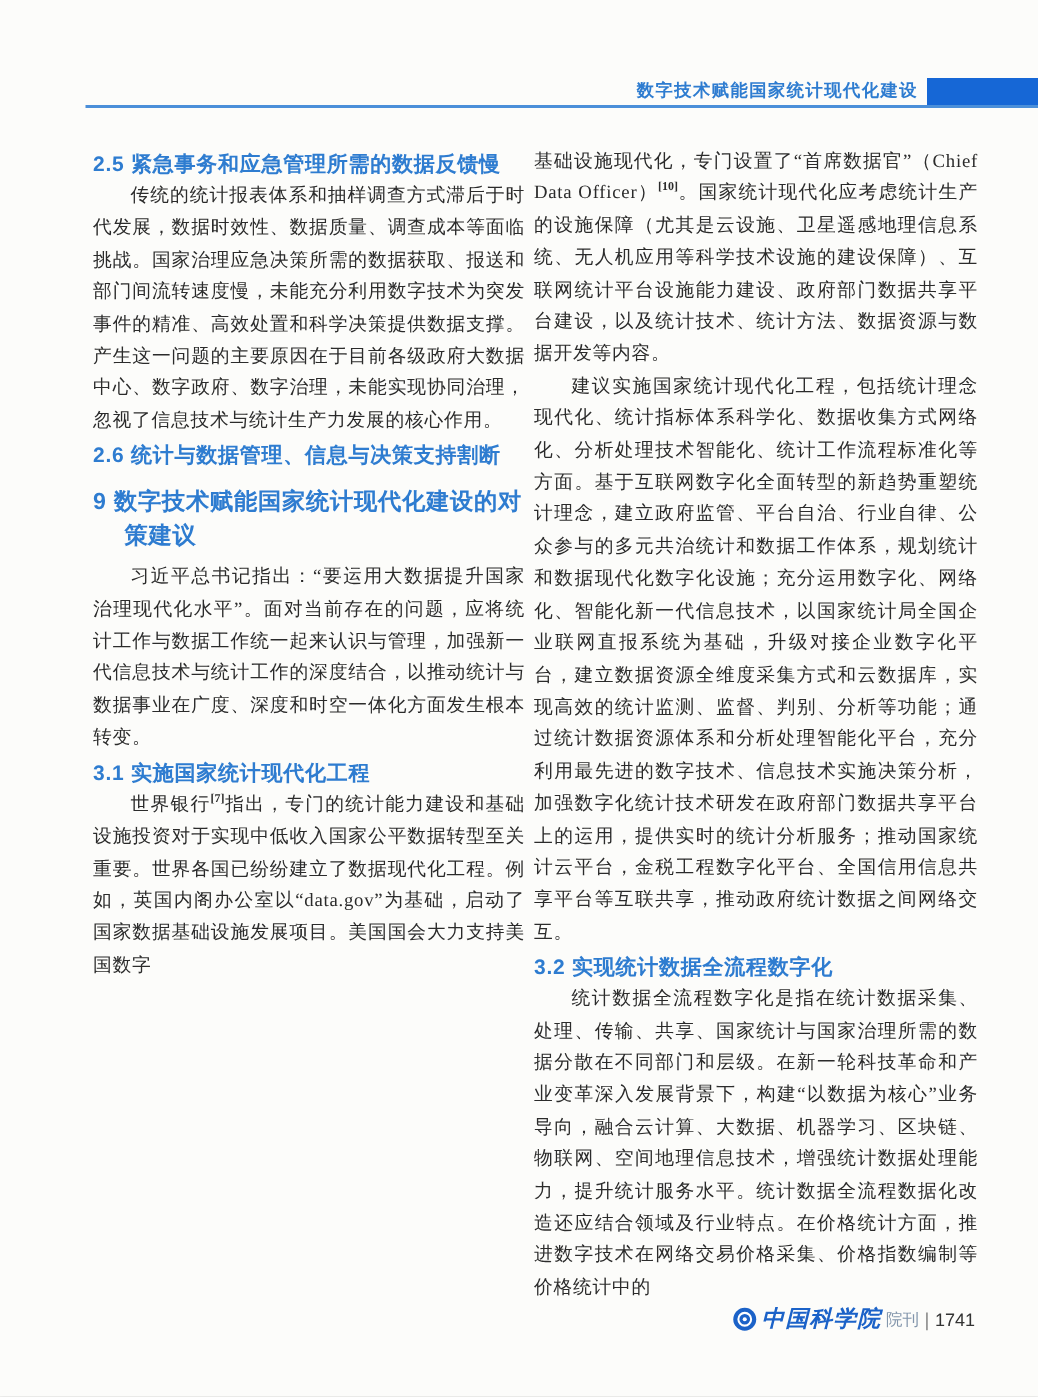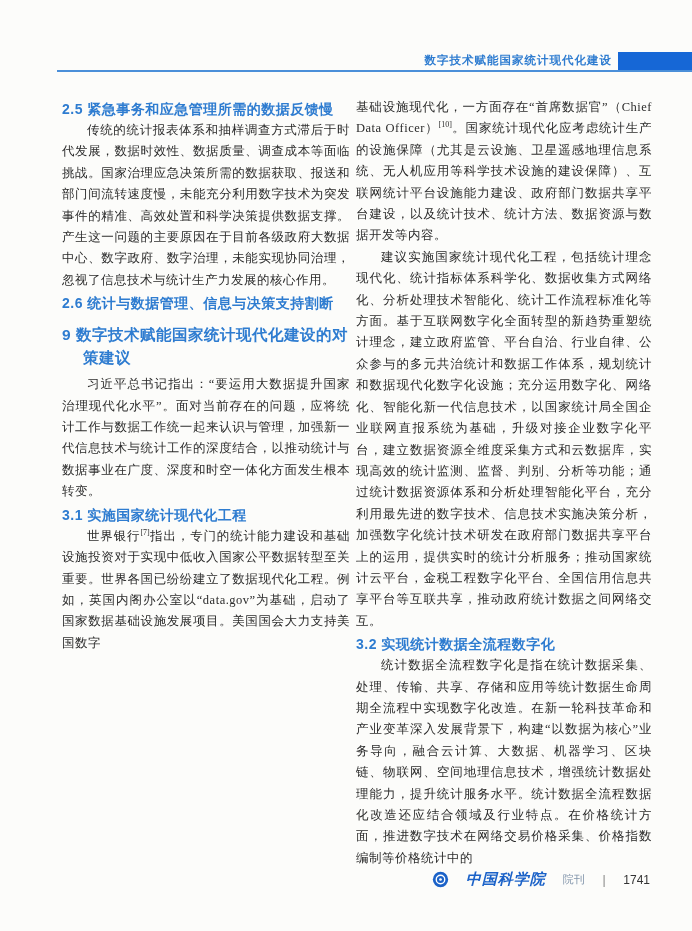--- a/index.html
+++ b/index.html
@@ -30,25 +30,25 @@
     margin:1px 0 0 0; font-family:"Liberation Sans","DejaVu Sans",sans-serif;
     font-size:14px; font-weight:bold; color:#2e7cd0;
     line-height:22px; letter-spacing:.5px; text-align:left;
   }
   .bighead{
     margin:9px 0 5px 0; font-family:"Liberation Sans","DejaVu Sans",sans-serif;
     font-size:15.5px; font-weight:bold; color:#2e7cd0;
     line-height:23px; letter-spacing:.5px; text-align:left;
     padding-left:1.35em; text-indent:-1.35em;
   }
-  sup.ref{ font-size:8px; letter-spacing:0; line-height:0; }
+  sup.ref{ font-size:8px; letter-spacing:0; line-height:0;font-weight:bold; }
   
   .footer{
     position:absolute; right:42px; bottom:42px;
-    display:flex; align-items:center; gap:17px;
+    display:flex; align-items:center; gap:3px;
     font-size:12px;
   }
   .logo-circle{ width:17px; height:17px; display:block; }
   .brand{
     color:#1b62c8; font-weight:bold; font-style:italic;
     font-size:15px; letter-spacing:1px;
     font-family:"Liberation Serif","DejaVu Serif",serif;
   }
   .journal-label{ color:#8295ab; font-size:11px; font-family:"Liberation Sans",sans-serif; }
   .footer-divider{ color:#444; font-size:13px; margin:0 1px; }
@@ -67,24 +67,24 @@
     <div class="subhead">2.5 紧急事务和应急管理所需的数据反馈慢</div>
     <p>传统的统计报表体系和抽样调查方式滞后于时代发展，数据时效性、数据质量、调查成本等面临挑战。国家治理应急决策所需的数据获取、报送和部门间流转速度慢，未能充分利用数字技术为突发事件的精准、高效处置和科学决策提供数据支撑。产生这一问题的主要原因在于目前各级政府大数据中心、数字政府、数字治理，未能实现协同治理，忽视了信息技术与统计生产力发展的核心作用。</p>
     <div class="subhead">2.6 统计与数据管理、信息与决策支持割断</div>
     <div class="bighead">9 数字技术赋能国家统计现代化建设的对策建议</div>
     <p>习近平总书记指出：“要运用大数据提升国家治理现代化水平”。面对当前存在的问题，应将统计工作与数据工作统一起来认识与管理，加强新一代信息技术与统计工作的深度结合，以推动统计与数据事业在广度、深度和时空一体化方面发生根本转变。</p>
     <div class="subhead">3.1 实施国家统计现代化工程</div>
     <p><span>世界银行</span><sup class="ref">[7]</sup><span>指出，专门的统计能力建设和基础设施投资对于实现中低收入国家公平数据转型至关重要。世界各国已纷纷建立了数据现代化工程。例如，英国内阁办公室以“data.gov”为基础，启动了国家数据基础设施发展项目。美国国会大力支持美国数字</span></p>
   </div>
 
   <div class="col col-right">
-    <p class="cont"><span>基础设施现代化，一方面存在“首席数据官”（Chief Data Officer）</span><sup class="ref">[10]</sup><span>。国家统计现代化应考虑统计生产的设施保障（尤其是云设施、卫星遥感地理信息系统、无人机应用等科学技术设施的建设保障）、互联网统计平台设施能力建设、政府部门数据共享平台建设，以及统计技术、统计方法、数据资源与数据开发等内容。</span></p>
+    <p class="cont"><span>基础设施现代化，专门设置了“首席数据官”（Chief Data Officer）</span><sup class="ref">[10]</sup><span>。国家统计现代化应考虑统计生产的设施保障（尤其是云设施、卫星遥感地理信息系统、无人机应用等科学技术设施的建设保障）、互联网统计平台设施能力建设、政府部门数据共享平台建设，以及统计技术、统计方法、数据资源与数据开发等内容。</span></p>
     <p>建议实施国家统计现代化工程，包括统计理念现代化、统计指标体系科学化、数据收集方式网络化、分析处理技术智能化、统计工作流程标准化等方面。基于互联网数字化全面转型的新趋势重塑统计理念，建立政府监管、平台自治、行业自律、公众参与的多元共治统计和数据工作体系，规划统计和数据现代化数字化设施；充分运用数字化、网络化、智能化新一代信息技术，以国家统计局全国企业联网直报系统为基础，升级对接企业数字化平台，建立数据资源全维度采集方式和云数据库，实现高效的统计监测、监督、判别、分析等功能；通过统计数据资源体系和分析处理智能化平台，充分利用最先进的数字技术、信息技术实施决策分析，加强数字化统计技术研发在政府部门数据共享平台上的运用，提供实时的统计分析服务；推动国家统计云平台，金税工程数字化平台、全国信用信息共享平台等互联共享，推动政府统计数据之间网络交互。</p>
     <div class="subhead">3.2 实现统计数据全流程数字化</div>
-    <p>统计数据全流程数字化是指在统计数据采集、处理、传输、共享、存储和应用等统计数据生命周期全流程中实现数字化改造。在新一轮科技革命和产业变革深入发展背景下，构建“以数据为核心”业务导向，融合云计算、大数据、机器学习、区块链、物联网、空间地理信息技术，增强统计数据处理能力，提升统计服务水平。统计数据全流程数据化改造还应结合领域及行业特点。在价格统计方面，推进数字技术在网络交易价格采集、价格指数编制等价格统计中的</p>
+    <p>统计数据全流程数字化是指在统计数据采集、处理、传输、共享、国家统计与国家治理所需的数据分散在不同部门和层级。在新一轮科技革命和产业变革深入发展背景下，构建“以数据为核心”业务导向，融合云计算、大数据、机器学习、区块链、物联网、空间地理信息技术，增强统计数据处理能力，提升统计服务水平。统计数据全流程数据化改造还应结合领域及行业特点。在价格统计方面，推进数字技术在网络交易价格采集、价格指数编制等价格统计中的</p>
   </div>
 
   <div class="footer">
     <svg class="logo-circle" viewBox="0 0 20 20" aria-hidden="true">
       <circle cx="10" cy="10" r="9" fill="#1b62c8"></circle>
       <circle cx="10" cy="10" r="5" fill="none" stroke="#ffffff" stroke-width="1.6"></circle>
       <circle cx="10" cy="10" r="1.6" fill="#ffffff"></circle>
     </svg>
     <span class="brand">中国科学院</span>
     <span class="journal-label">院刊</span>

